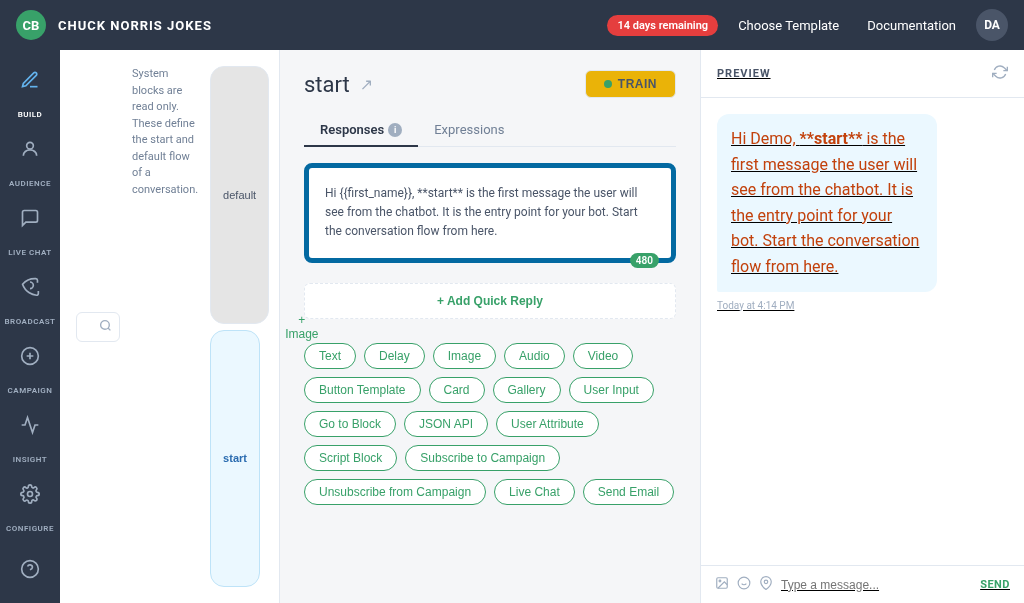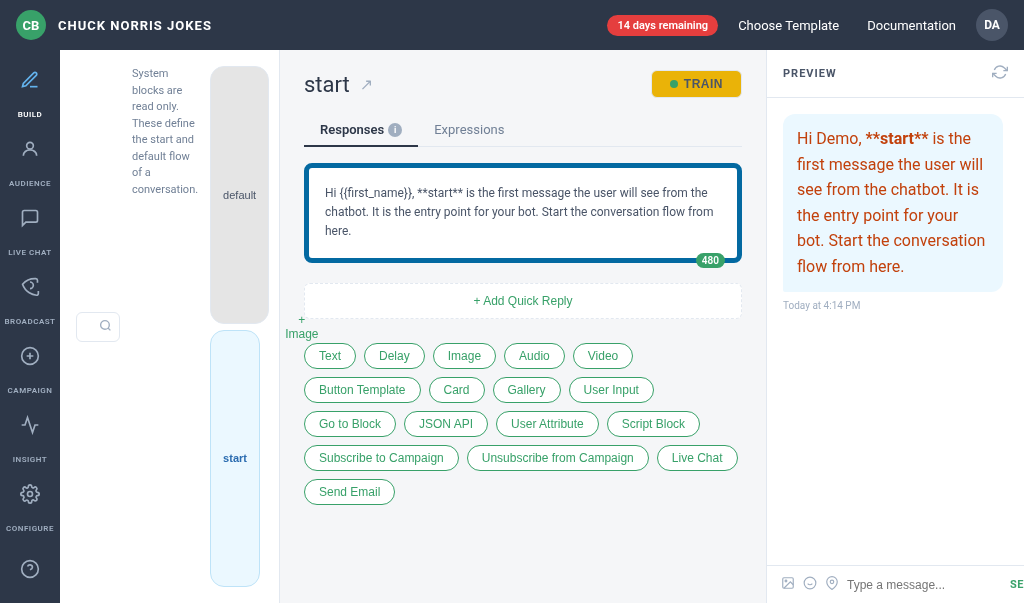--- a/index.html
+++ b/index.html
@@ -268,20 +268,21 @@
       border: 1px dashed #e2e8f0;
       background: white;
       border-radius: 6px;
       padding: 10px;
       width: 100%;
       color: #38a169;
       font-size: 12px;
       cursor: pointer;
       text-align: center;
       margin-top: 8px;
+      font-weight: bold;
     }
 
     
     .action-chips-section {
       margin-top: 24px;
     }
     .action-chips {
       display: flex;
       flex-wrap: wrap;
       gap: 8px;
@@ -292,26 +293,27 @@
       border-radius: 16px;
       padding: 5px 14px;
       font-size: 12px;
       color: #38a169;
       cursor: pointer;
       font-weight: 500;
     }
 
     
     .preview-panel {
-      width: 258px;
+      width: 324px;
       background: white;
       border-left: 1px solid #e2e8f0;
       display: flex;
       flex-direction: column;
       flex-shrink: 0;
+      text-decoration: underline;
     }
     .preview-header {
       display: flex;
       align-items: center;
       justify-content: space-between;
       padding: 14px 16px;
       border-bottom: 1px solid #e2e8f0;
     }
     .preview-title {
       font-size: 11px;

